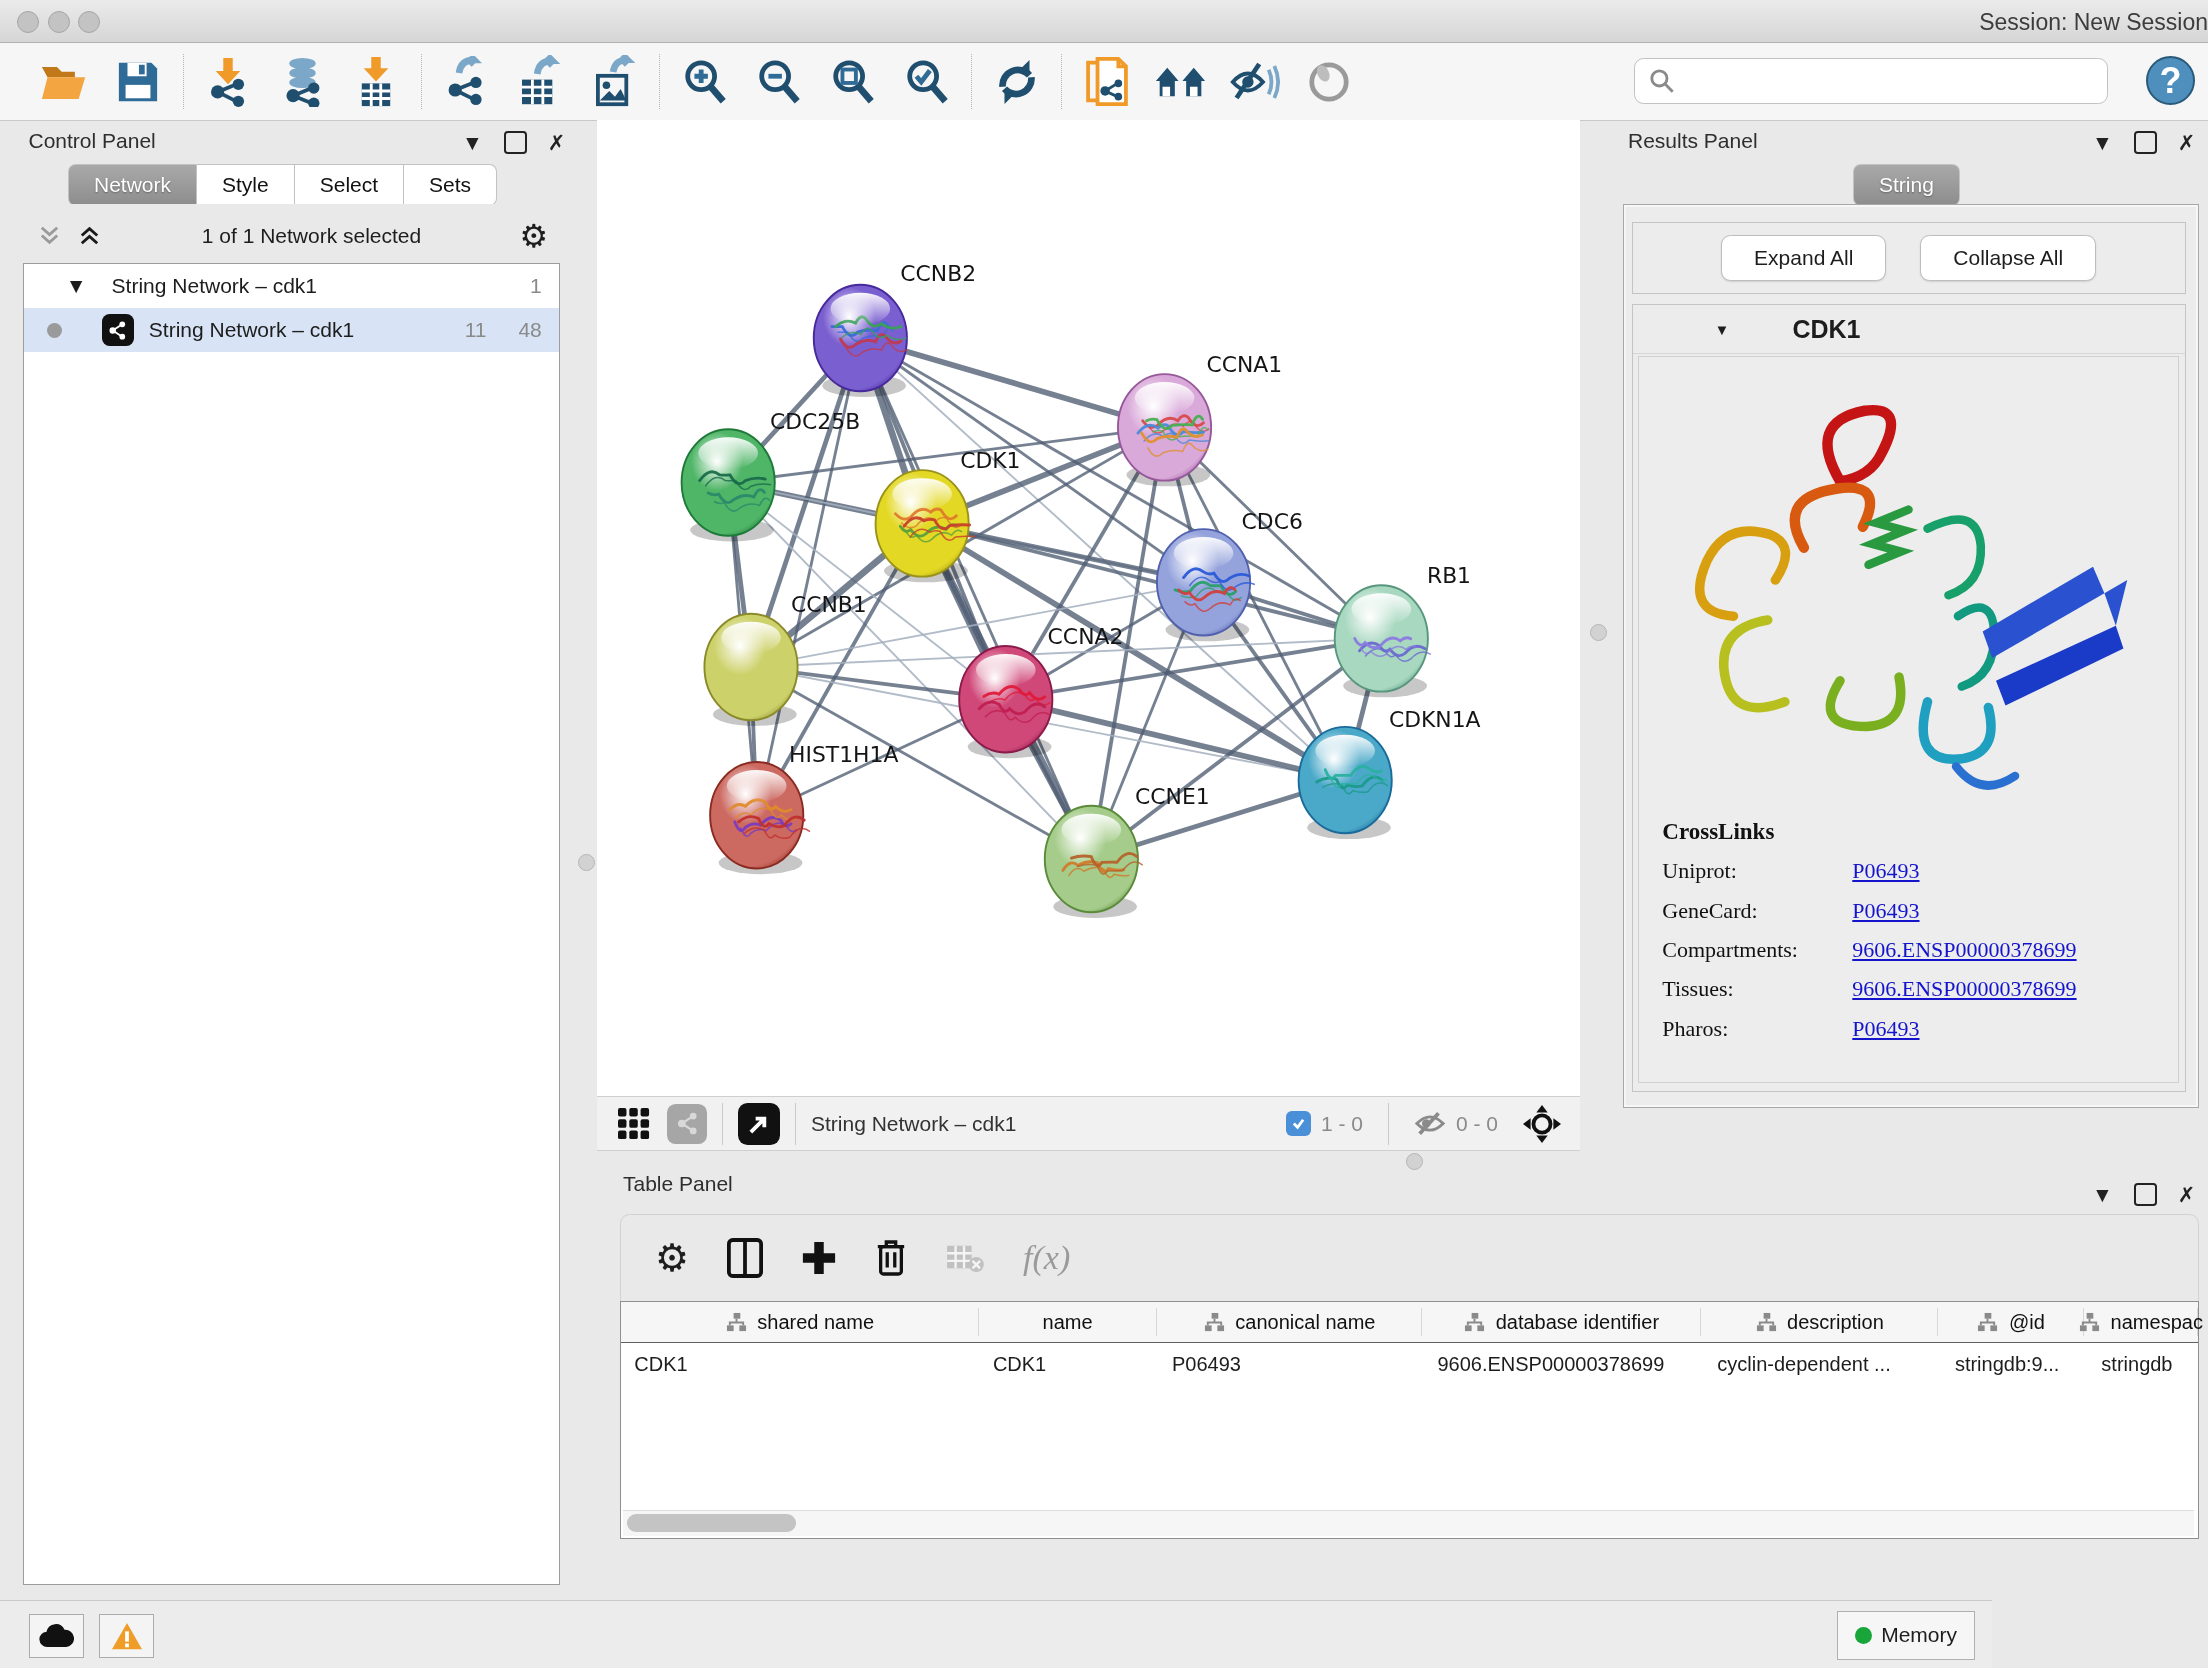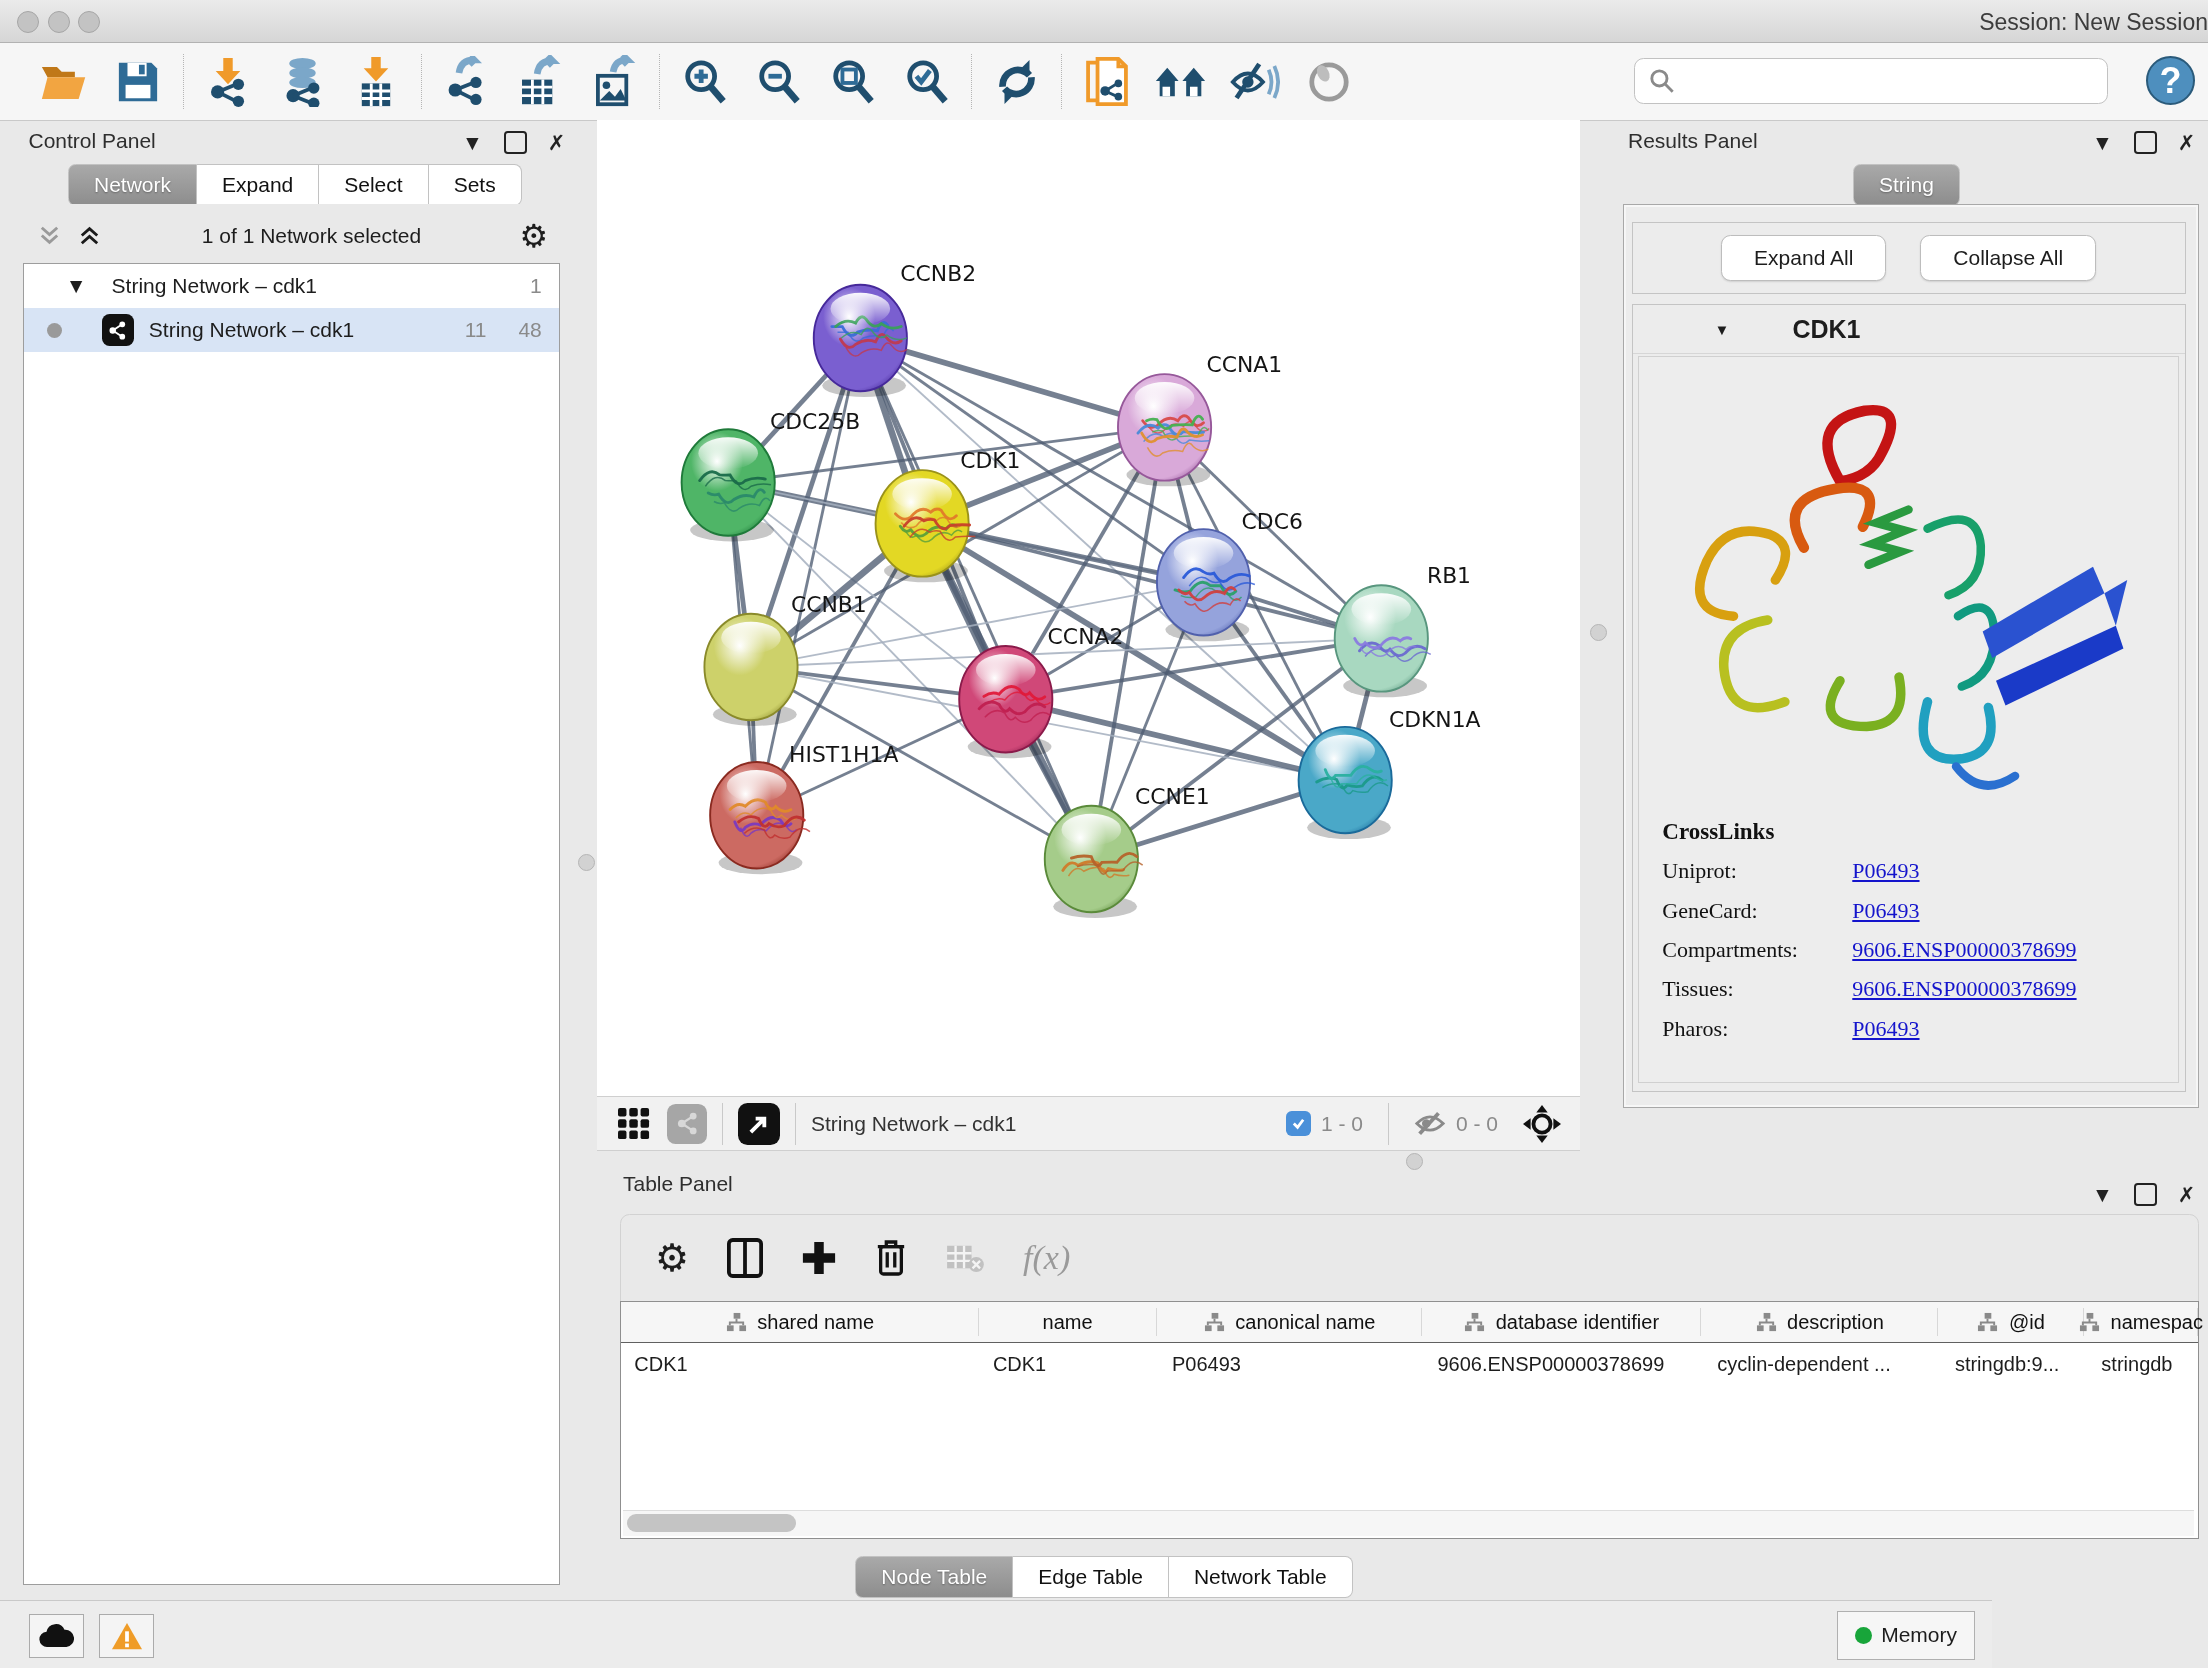--- a/index.html
+++ b/index.html
@@ -300,21 +300,21 @@
   </div>
 
   <div class="panel-head" style="left:28.5px;top:129px">Control Panel</div>
   <div class="win-ctrls" style="left:462px;top:131px">
     <span class="wc">▼</span>
     <span class="wc square"></span>
     <span class="wc" style="font-weight:bold">✗</span>
   </div>
   <div class="tabs" style="position:absolute;left:68px;top:164px" id="cp-tabs">
       <div class="tab sel">Network</div>
-      <div class="tab">Expand</div>
+      <div class="tab">Style</div>
       <div class="tab">Select</div>
       <div class="tab">Sets</div>
     </div>
 
   <div class="cp-body" style="top:204px;height:1396px;left:9.5px;">
     <div style="position:absolute;left:13.3px;top:7.6px;width:535px;height:48px;display:flex;align-items:center;">
       <span style="margin-left:13.3px">
         <svg width="27" height="27" viewBox="0 0 28 28" fill="none" stroke="#9a9a9a" stroke-width="3">
             <path d="M6 6 14 13 22 6 M6 14 14 21 22 14"></path>
           </svg>
@@ -842,25 +842,20 @@
           <div class="td" style="width: 291px;">9606.ENSP00000378699</div>
           <div class="td" style="width: 247px;">cyclin-dependent ...</div>
           <div class="td" style="width: 152px;">stringdb:9...</div>
           <div class="td" style="width: 114px;">stringdb</div>
         </div>
       </div>
     <div class="hscroll">
         <div class="hthumb"></div>
       </div>
   </div>
-  <div class="tp-tabs" id="tp-tabs">
-      <div class="tab sel">Node Table</div>
-      <div class="tab">Edge Table</div>
-      <div class="tab">Network Table</div>
-    </div>
 
   <div class="statusbar">
     <div class="sbtn" style="left:28.5px">
       <span>
         <svg width="36" height="25" viewBox="0 0 38 26" fill="#111">
             <path d="M10 24 a8 8 0 0 1 -1 -16 a10 10 0 0 1 19 -2 a7 7 0 0 1 2 18 Z"></path>
           </svg>
         </span>
     </div>
     <div class="sbtn" style="left:99px">

